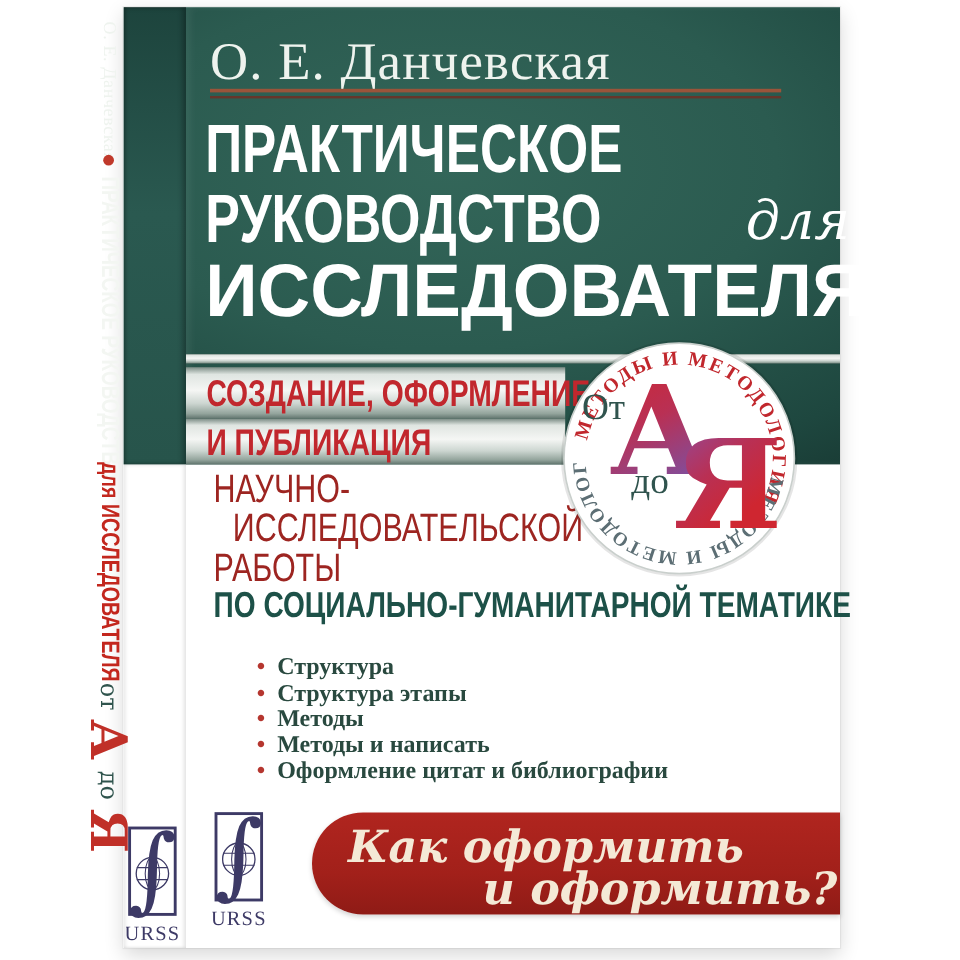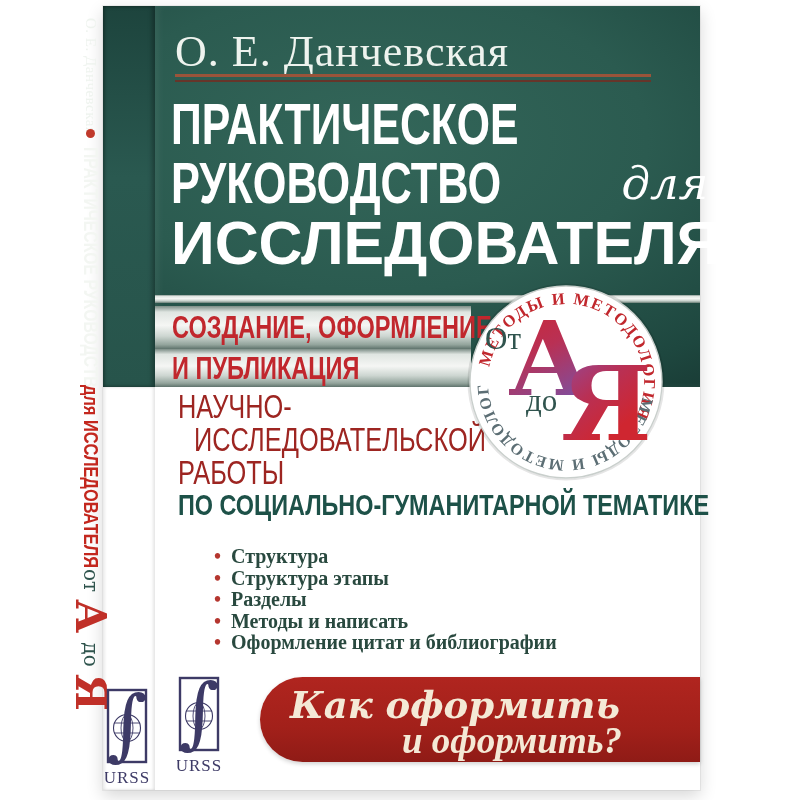--- a/index.html
+++ b/index.html
@@ -66,21 +66,21 @@
   #bullets li{font-family:"Liberation Serif","DejaVu Serif",serif;font-weight:bold;
       font-size:20px;line-height:21.6px;color:#29493f;position:relative;padding-left:17px;}
   #bullets li::before{content:"•";position:absolute;left:0;top:0;color:#b5362f;}
   
   #pill{left:157px;top:671px;width:440px;height:85px;border-radius:45px 0 0 45px;
       background:linear-gradient(180deg,#b0251f 0%,#a2201a 60%,#8f1b16 100%);
       box-shadow:0 2px 4px rgba(0,0,0,.18);}
   .q{font-family:"DejaVu Serif",serif;font-style:italic;font-weight:bold;
      color:#f4e9d6;font-size:37px;line-height:1;}
   #q1{left:187px;top:681px;}
-  #q2{left:299px;top:716px;font-family:Liberation Serif, serif;}
+  #q2{left:299px;top:716px;}
   
   .logo{width:44px;height:100px;}
   #logo-spine{left:2px;top:682px;}
   #logo-cover{left:74px;top:670px;}
   
   #stamp{left:358px;top:271px;width:210px;height:210px;}
 </style>
 </head>
 <body>
 
@@ -124,21 +124,21 @@
     </div>
 
     <div id="subj1" class="abs subj-red"><span class="cx" style="transform:scaleX(.77);">НАУЧНО-</span></div>
     <div id="subj2" class="abs subj-red"><span class="cx" style="transform:scaleX(.77);">ИССЛЕДОВАТЕЛЬСКОЙ</span></div>
     <div id="subj3" class="abs subj-red"><span class="cx" style="transform:scaleX(.77);">РАБОТЫ</span></div>
     <div id="subj4" class="abs subj-teal"><span class="cx" style="transform:scaleX(.78);">ПО СОЦИАЛЬНО-ГУМАНИТАРНОЙ ТЕМАТИКЕ</span></div>
 
     <ul id="bullets" class="abs">
       <li>Структура</li>
       <li>Структура этапы</li>
-      <li>Разделы</li>
+      <li>Методы</li>
       <li>Методы и написать</li>
       <li>Оформление цитат и библиографии</li>
     </ul>
 
     <div id="pill" class="abs"></div>
     <div id="q1" class="abs q">Как оформить</div>
     <div id="q2" class="abs q">и оформить?</div>
 
     <svg id="stamp" class="abs" viewBox="0 0 210 210">
       <defs>

